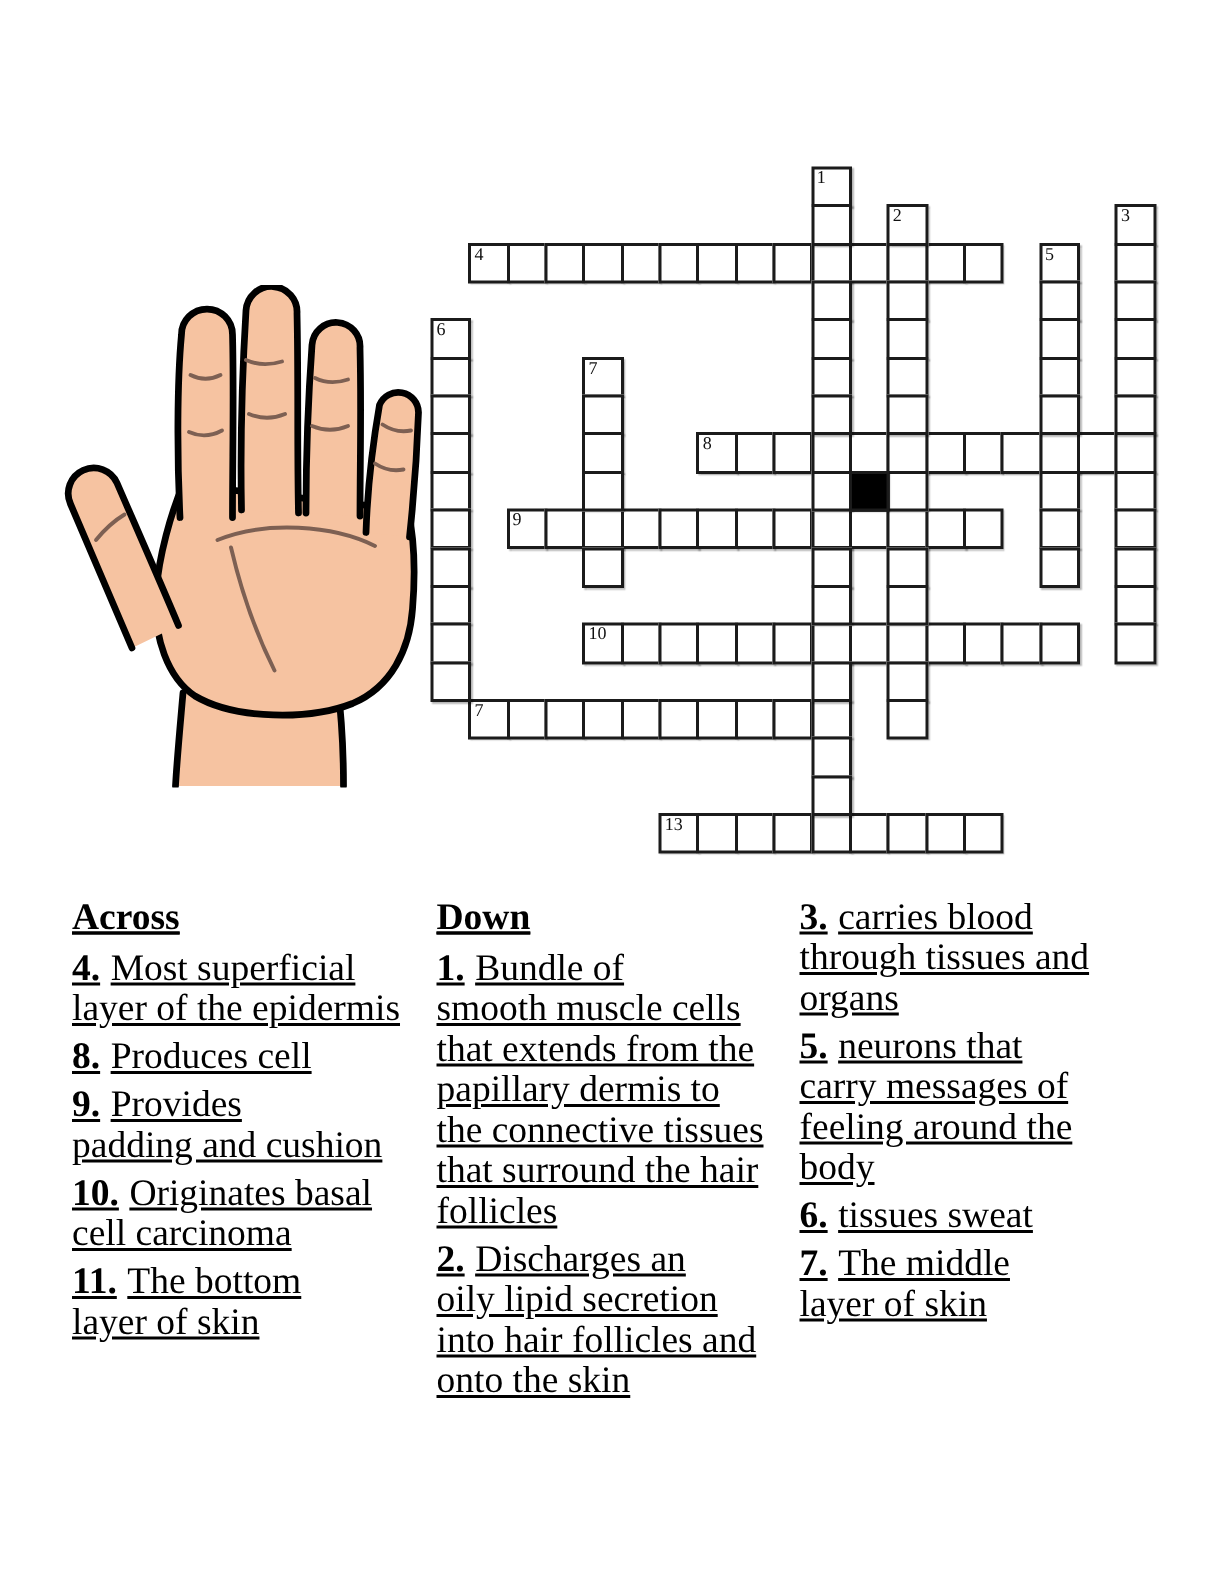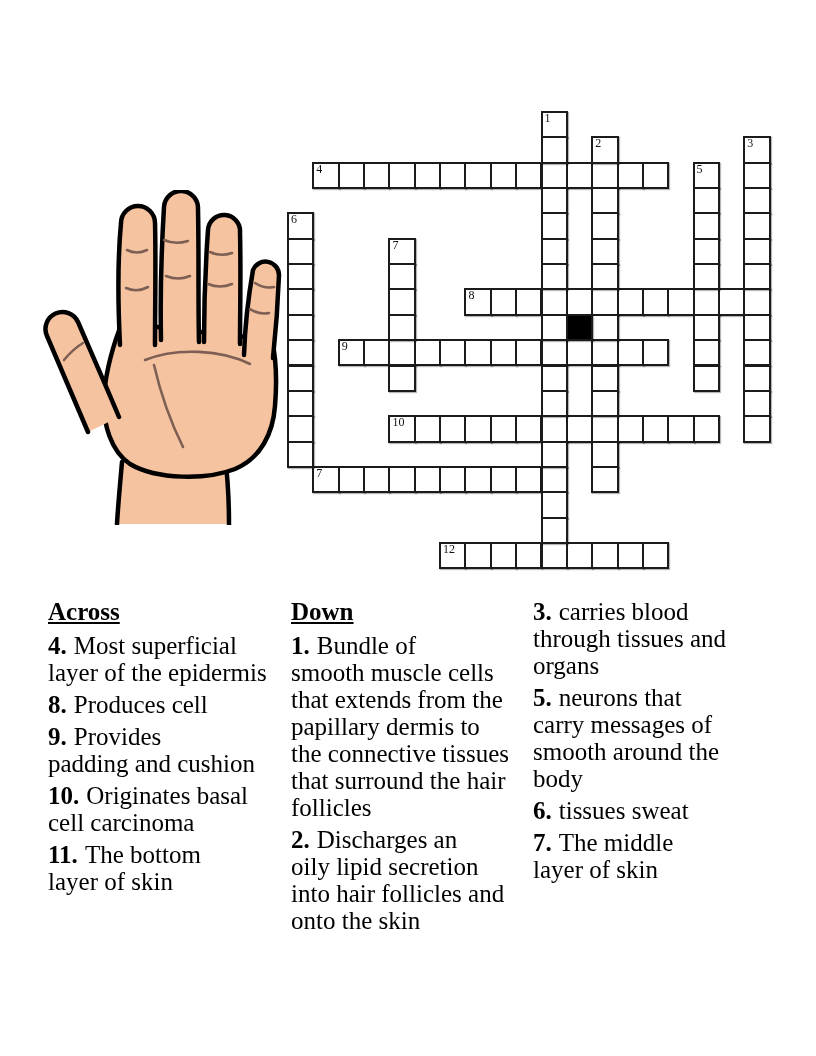--- a/index.html
+++ b/index.html
@@ -10,21 +10,21 @@
   
   .grid{position:absolute;left:287px;top:111px;width:486px;height:460px;}
   .cw-cell{position:absolute;box-sizing:border-box;background:#fff;
            border:2px solid #1b1b1b;box-shadow:1px 1px 1px rgba(0,0,0,0.28);}
   .cw-cell.black{background:#000;}
   .cw-num{position:absolute;top:-1px;left:2px;font-size:12px;line-height:12px;
           font-family:"Liberation Serif",serif;color:#111;}
   
   .hand{position:absolute;left:42px;top:190px;width:240px;height:335px;}
   
-  .clue-col{position:absolute;top:598px;font-size:25px;line-height:27px;}
+  .clue-col{position:absolute;top:598px;font-size:25px;line-height:27px;text-decoration:underline;}
   .col-across{left:48px;width:240px;}
   .col-down1{left:291px;width:250px;}
   .col-down2{left:533px;width:222px;}
   .clue-head{font-weight:bold;text-decoration:underline;margin:0 0 7px 0;font-size:25px;}
   p.clue{margin:0 0 5px 0;}
   .clue .num{font-weight:bold;margin-right:0.28em;}
   .clue .txt{white-space:pre-line;}
 </style>
 </head>
 <body>
@@ -143,21 +143,21 @@
       <div class="cw-cell" style="left: 50.7px; top: 354.9px; width: 27.35px; height: 27.35px; border-color: rgb(27, 27, 27); background: rgb(255, 255, 255);"></div>
       <div class="cw-cell" style="left: 76.05px; top: 354.9px; width: 27.35px; height: 27.35px; border-color: rgb(27, 27, 27); background: rgb(255, 255, 255);"></div>
       <div class="cw-cell" style="left: 101.4px; top: 354.9px; width: 27.35px; height: 27.35px; border-color: rgb(27, 27, 27); background: rgb(255, 255, 255);"></div>
       <div class="cw-cell" style="left: 126.75px; top: 354.9px; width: 27.35px; height: 27.35px; border-color: rgb(27, 27, 27); background: rgb(255, 255, 255);"></div>
       <div class="cw-cell" style="left: 152.1px; top: 354.9px; width: 27.35px; height: 27.35px; border-color: rgb(27, 27, 27); background: rgb(255, 255, 255);"></div>
       <div class="cw-cell" style="left: 177.45px; top: 354.9px; width: 27.35px; height: 27.35px; border-color: rgb(27, 27, 27); background: rgb(255, 255, 255);"></div>
       <div class="cw-cell" style="left: 202.8px; top: 354.9px; width: 27.35px; height: 27.35px; border-color: rgb(27, 27, 27); background: rgb(255, 255, 255);"></div>
       <div class="cw-cell" style="left: 228.15px; top: 354.9px; width: 27.35px; height: 27.35px; border-color: rgb(27, 27, 27); background: rgb(255, 255, 255);"></div>
       <div class="cw-cell" style="left: 253.5px; top: 354.9px; width: 27.35px; height: 27.35px; border-color: rgb(27, 27, 27); background: rgb(255, 255, 255);"></div>
       <div class="cw-cell" style="left: 152.1px; top: 430.95px; width: 27.35px; height: 27.35px; border-color: rgb(27, 27, 27); background: rgb(255, 255, 255);">
-        <span class="cw-num">12</span>
+        <span class="cw-num">13</span>
       </div>
       <div class="cw-cell" style="left: 177.45px; top: 430.95px; width: 27.35px; height: 27.35px; border-color: rgb(27, 27, 27); background: rgb(255, 255, 255);"></div>
       <div class="cw-cell" style="left: 202.8px; top: 430.95px; width: 27.35px; height: 27.35px; border-color: rgb(27, 27, 27); background: rgb(255, 255, 255);"></div>
       <div class="cw-cell" style="left: 228.15px; top: 430.95px; width: 27.35px; height: 27.35px; border-color: rgb(27, 27, 27); background: rgb(255, 255, 255);"></div>
       <div class="cw-cell" style="left: 253.5px; top: 430.95px; width: 27.35px; height: 27.35px; border-color: rgb(27, 27, 27); background: rgb(255, 255, 255);"></div>
       <div class="cw-cell" style="left: 278.85px; top: 430.95px; width: 27.35px; height: 27.35px; border-color: rgb(27, 27, 27); background: rgb(255, 255, 255);"></div>
       <div class="cw-cell" style="left: 304.2px; top: 430.95px; width: 27.35px; height: 27.35px; border-color: rgb(27, 27, 27); background: rgb(255, 255, 255);"></div>
       <div class="cw-cell" style="left: 329.55px; top: 430.95px; width: 27.35px; height: 27.35px; border-color: rgb(27, 27, 27); background: rgb(255, 255, 255);"></div>
       <div class="cw-cell" style="left: 354.9px; top: 430.95px; width: 27.35px; height: 27.35px; border-color: rgb(27, 27, 27); background: rgb(255, 255, 255);"></div>
       <div class="cw-cell" style="left: 253.5px; top: 0px; width: 27.35px; height: 27.35px; border-color: rgb(27, 27, 27); background: rgb(255, 255, 255);">
@@ -258,20 +258,20 @@
 into hair follicles and
 onto the skin</span></p>
   </div>
 
   <div class="clue-col col-down2">
     <p class="clue"><b class="num">3.</b><span class="txt">carries blood
 through tissues and
 organs</span></p>
     <p class="clue"><b class="num">5.</b><span class="txt">neurons that
 carry messages of
-smooth around the
+feeling around the
 body</span></p>
     <p class="clue"><b class="num">6.</b><span class="txt">tissues sweat</span></p>
     <p class="clue"><b class="num">7.</b><span class="txt">The middle
 layer of skin</span></p>
   </div>
 
 </div>
 
 </body></html>

